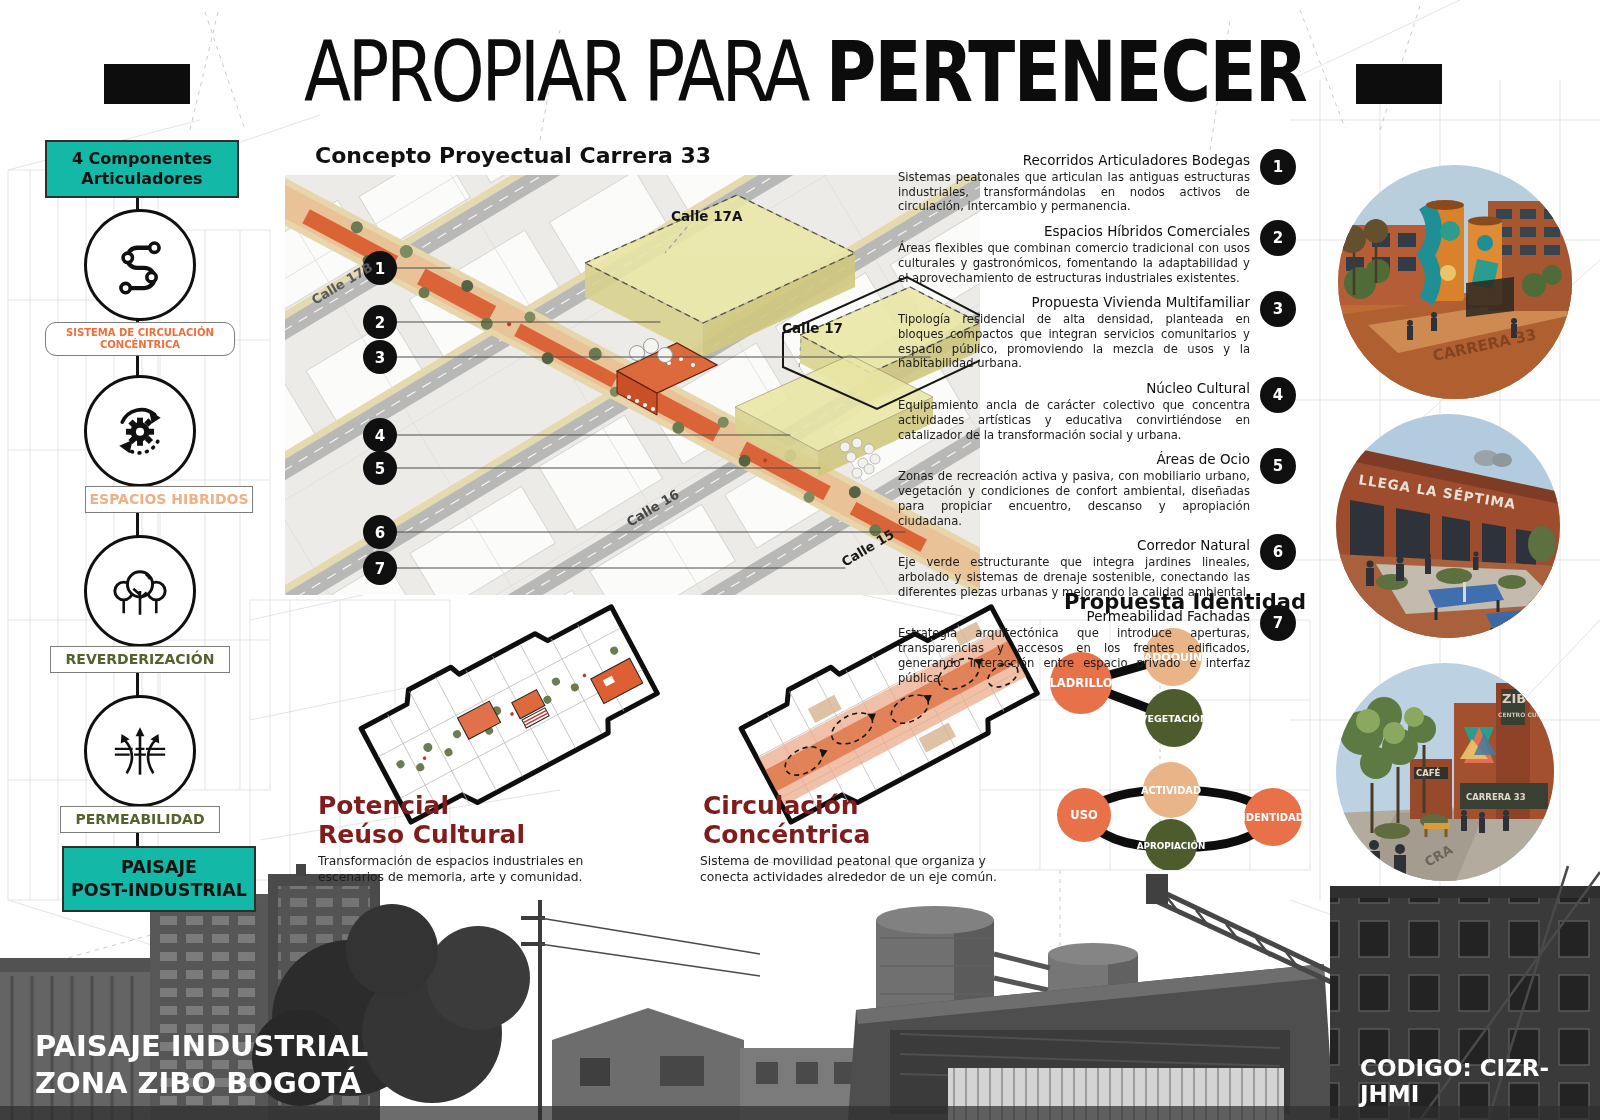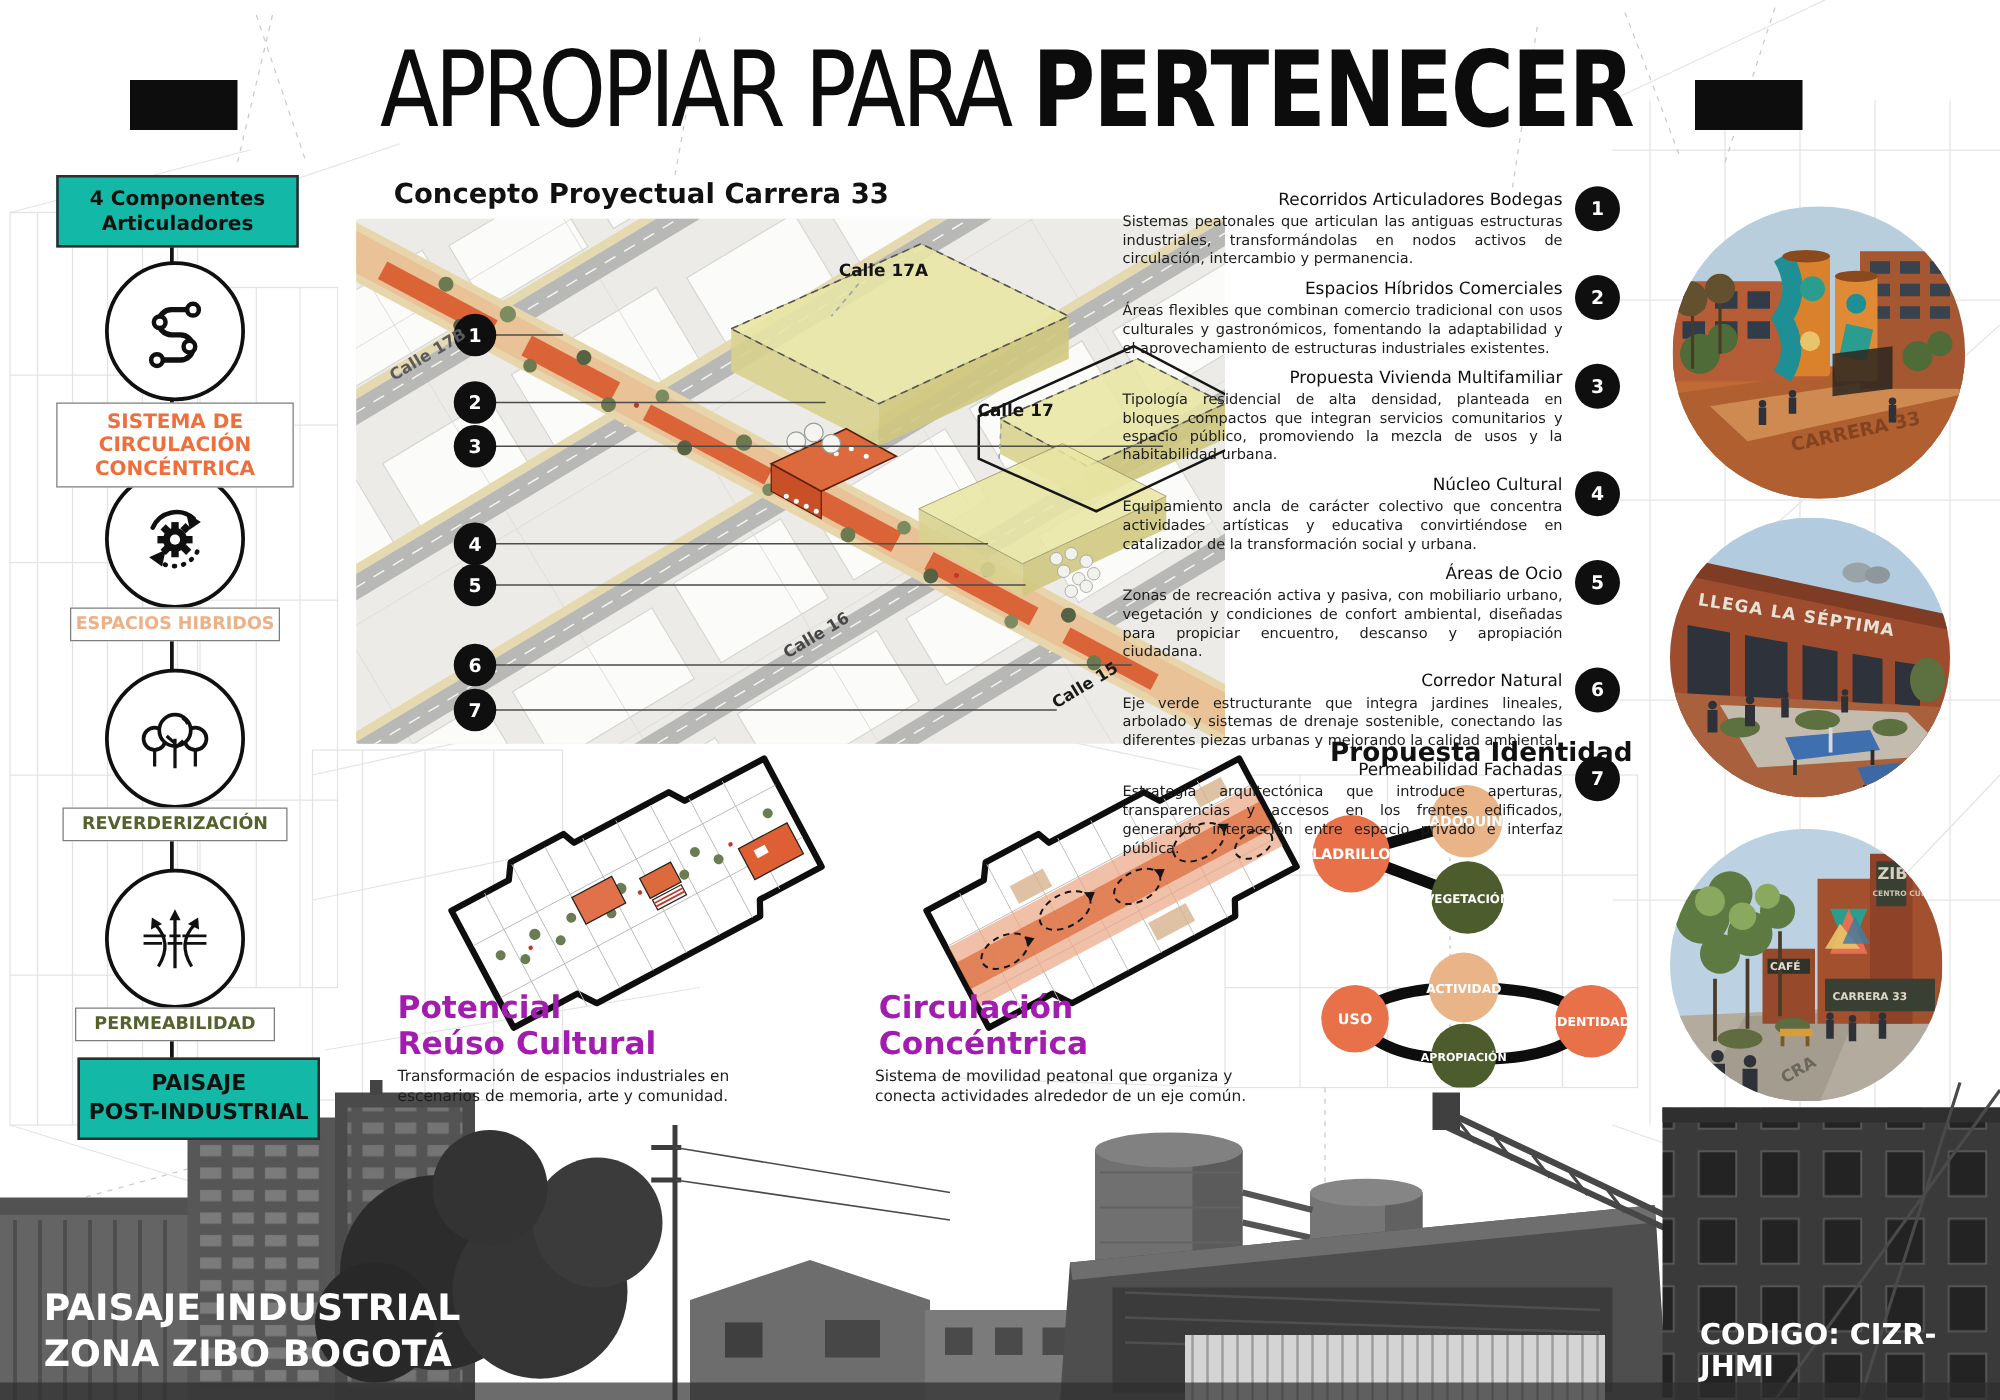--- a/index.html
+++ b/index.html
@@ -16,42 +16,42 @@
   .side-box{position:absolute;left:45px;width:186px;background:#14b8a6;border:2px solid #2e2e2e;
             text-align:center;font-weight:700;z-index:3;}
   .side-title{top:140px;font-size:16px;padding:7px 2px;line-height:1.25;}
   .side-footer{top:846px;font-size:17.5px;padding:8px 2px;line-height:1.3;border-width:2.5px;margin-left:17px;}
   .vline{position:absolute;left:136px;top:188px;width:2.5px;height:660px;background:#141414;z-index:1;}
   .icon-circle{position:absolute;left:84px;width:106px;height:106px;border-radius:50%;
                background:#fff;border:3px solid #101010;z-index:2;display:flex;align-items:center;justify-content:center;}
   .label-box{position:absolute;background:#fff;border:1.5px solid #7d7d7d;text-align:center;
              font-weight:700;z-index:3;padding:4px 3px;line-height:1.2;}
   .c-orange{color:#ef6f3c;}
-  .c-peach{color:#eeb086;}
+  .c-peach{color:#eeb086;margin-left:29px;}
   .c-green{color:#55622e;}
   
   .concept-title{position:absolute;left:315px;top:143px;font-size:22px;font-weight:700;z-index:3;}
   .map{position:absolute;left:285px;top:175px;z-index:2;}
   
   .components{position:absolute;left:898px;top:152px;width:352px;z-index:3;}
   .comp{position:relative;margin-bottom:9px;}
   .comp h3{margin:0;font-size:13.5px;text-align:right;font-weight:400;color:#0f0f0f;}
   .comp p{margin:2px 0 0;font-size:11.6px;line-height:1.27;text-align:justify;color:#1c1c1c;}
   .comp .num{position:absolute;right:-46px;top:-3px;width:36px;height:36px;border-radius:50%;
              background:#0f0f0f;color:#fff;font-weight:700;font-size:15px;
              display:flex;align-items:center;justify-content:center;}
   
   .identity-title{position:absolute;left:1040px;top:590px;width:266px;text-align:right;
                   font-size:21px;font-weight:700;z-index:3;}
   .identity-svg{position:absolute;left:1008px;top:620px;z-index:2;}
   
   .photo{position:absolute;border-radius:50%;overflow:hidden;z-index:2;}
   
   .diag-svg{position:absolute;z-index:2;}
-  .diag-title{position:absolute;font-size:25px;font-weight:700;line-height:1.15;z-index:3;color:#a21caf;}
+  .diag-title{position:absolute;font-size:25px;font-weight:700;line-height:1.15;z-index:3;color:#7f1d1d;}
   .diag-body{position:absolute;font-size:12.3px;line-height:1.3;color:#1d1d1d;z-index:3;}
   
   .strip{position:absolute;left:0;top:858px;width:1600px;height:262px;z-index:1;}
   .strip-text{position:absolute;color:#fff;font-weight:700;z-index:4;}
   .strip-left{left:35px;top:1028px;font-size:29px;line-height:1.28;}
   .strip-right{left:1360px;top:1055px;font-size:23px;}
   .bg{position:absolute;left:0;top:0;z-index:0;}
 </style>
 </head>
 <body>
@@ -93,21 +93,21 @@
 
   <div class="icon-circle" style="top:209px;">
     <svg width="72" height="72" viewBox="0 0 100 100">
       <path d="M68,26 H46 A14,14 0 0 0 46,54 H56 A14,14 0 0 1 56,82 H32" fill="none" stroke="#101010" stroke-width="6" stroke-linecap="round"></path>
       <circle cx="70" cy="26" r="6.5" fill="#fff" stroke="#101010" stroke-width="5"></circle>
       <circle cx="33" cy="40" r="6.5" fill="#fff" stroke="#101010" stroke-width="5"></circle>
       <circle cx="66" cy="67" r="6.5" fill="#fff" stroke="#101010" stroke-width="5"></circle>
       <circle cx="30" cy="82" r="6.5" fill="#fff" stroke="#101010" stroke-width="5"></circle>
     </svg>
   </div>
-  <div class="label-box c-orange" style="left:45px;top:322px;width:182px;font-size:16px;">SISTEMA DE CIRCULACIÓN CONCÉNTRICA</div>
+  <div class="label-box c-orange" style="left:45px;top:322px;width:182px;font-size:10px;border-radius:11px;">SISTEMA DE CIRCULACIÓN CONCÉNTRICA</div>
 
   <div class="icon-circle" style="top:375px;">
     <svg width="74" height="74" viewBox="0 0 100 100">
       <path d="M26,38 A28,28 0 0 1 70,28" fill="none" stroke="#101010" stroke-width="5" stroke-linecap="round"></path>
       <polygon points="78,32 62,22 66,40" fill="#101010"></polygon>
       <path d="M74,64 A28,28 0 0 1 32,74" fill="none" stroke="#101010" stroke-width="5" stroke-linecap="round" stroke-dasharray="1 9"></path>
       <polygon points="22,70 40,62 36,80" fill="#101010"></polygon>
       <g fill="#101010">
         <circle cx="50" cy="51" r="13"></circle>
         <rect x="46" y="32" width="8" height="8"></rect>

